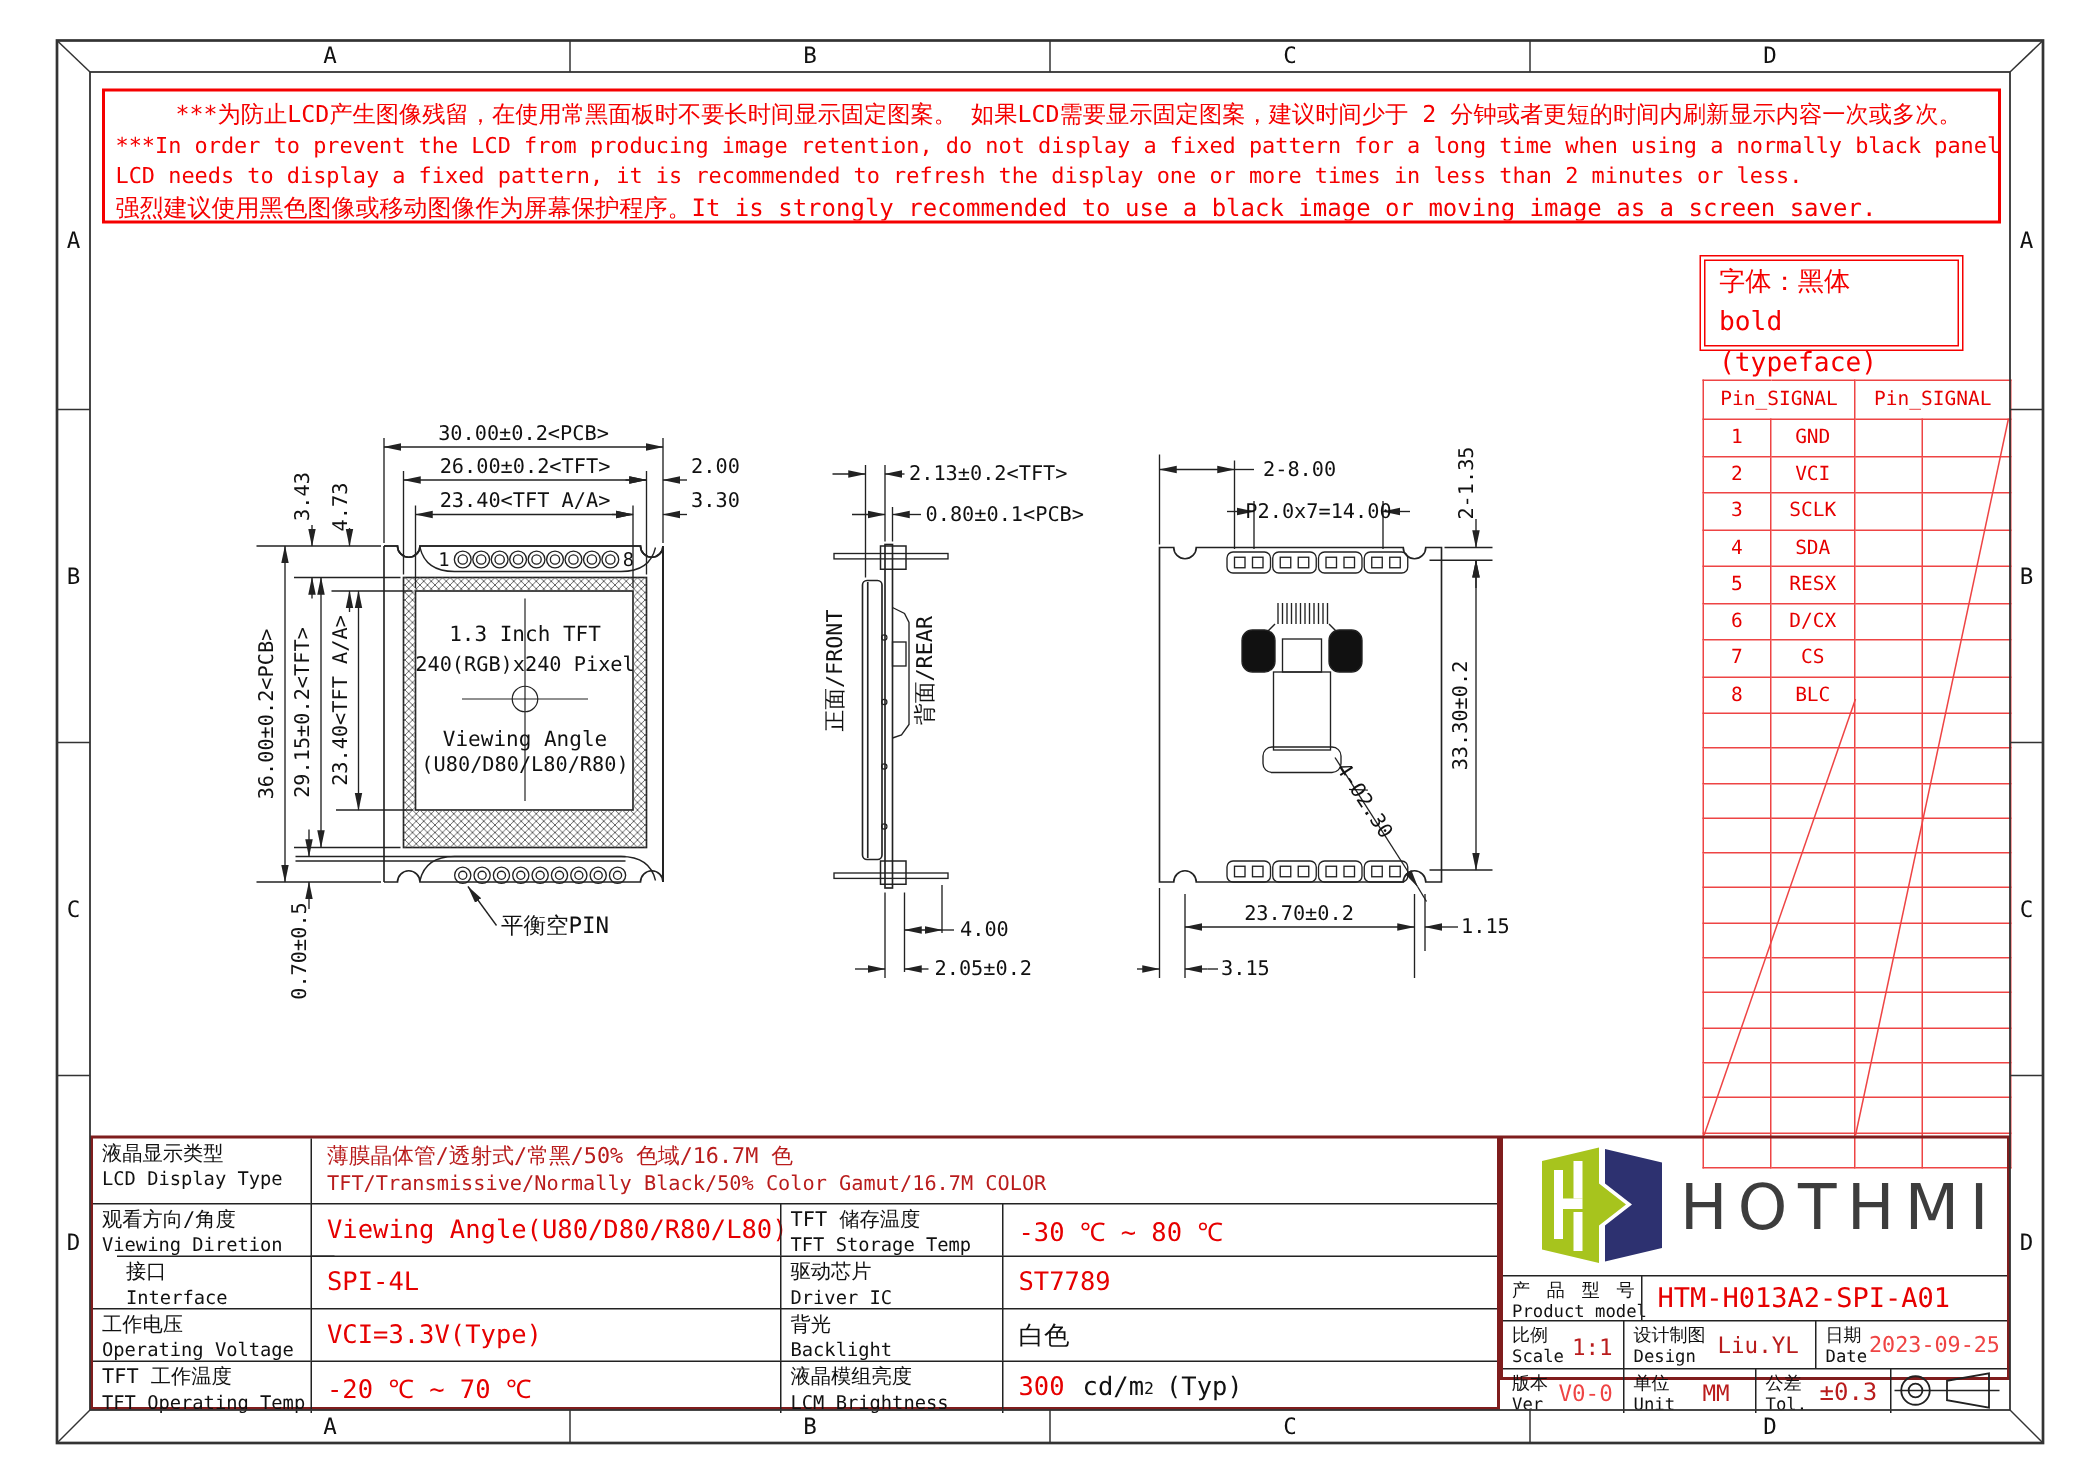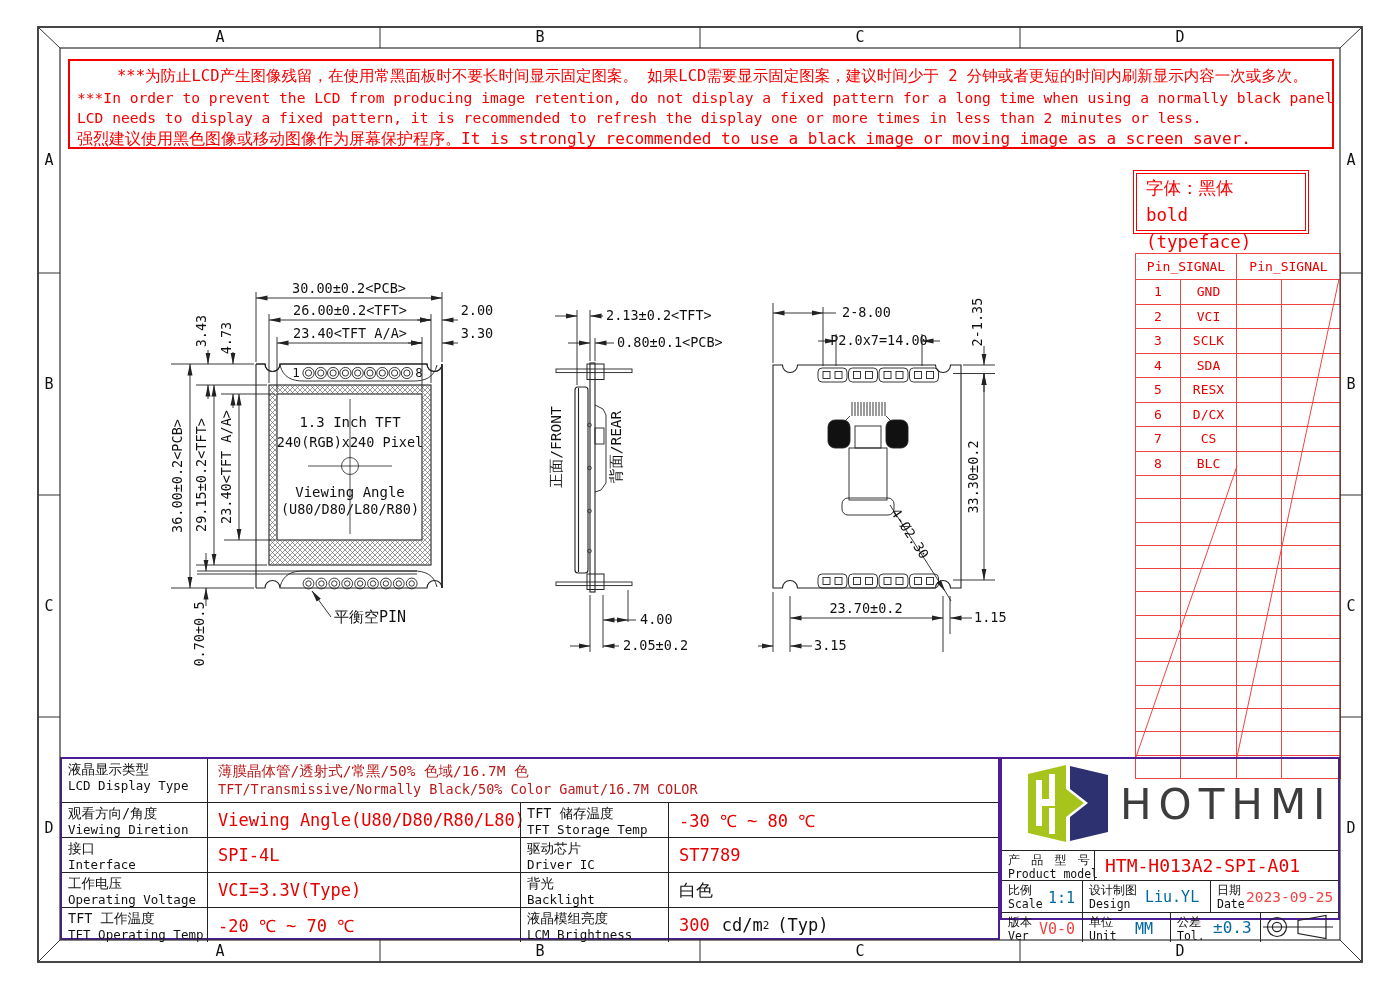--- a/index.html
+++ b/index.html
@@ -23,25 +23,25 @@
   #pintable tr.d td{height:23.5px;}
   #pintable tr.e td{height:22.3px;}
   
   .cellb{position:absolute;box-sizing:border-box;border-left:1.5px solid #222;border-top:1.5px solid #222;}
   .nol{border-left:none;} .not{border-top:none;}
   .lab{padding:2px 5px 0 6px;color:#111;}
   .lab .zh{font-size:13.5px;line-height:17px;white-space:nowrap;}
   .lab .en{font-size:12.5px;line-height:15px;white-space:nowrap;}
   .val{color:#e60000;font-size:17px;display:flex;align-items:center;padding-left:10px;white-space:nowrap;}
   .valblk{color:#111;}
-  #spec,#tblock{position:absolute;border:2px solid #4c1d95;box-sizing:border-box;}
+  #spec,#tblock{position:absolute;border:2px solid #7f1d1d;box-sizing:border-box;}
   
   .tlab .zh{font-size:12px;line-height:15px;}
   .tlab .en{font-size:11.5px;line-height:13px;}
-  .tval{position:absolute;color:#0369a1;font-size:15px;white-space:nowrap;}
+  .tval{position:absolute;color:#b91c1c;font-size:15px;white-space:nowrap;}
   .tred{color:#ef4444;}
   sup{font-size:11px;}
   #drawsvg{position:absolute;left:0;top:0;z-index:6;pointer-events:none;}
   .hdr-brand{font-family:"DejaVu Sans","Liberation Sans",sans-serif;}
 </style>
 </head>
 <body>
 
 <span class="gl" style="left:220px;top:37px">A</span>
 <span class="gl" style="left:540px;top:37px">B</span>
@@ -223,21 +223,21 @@
   </div>
   <div class="cellb not" style="left:145px;top:0;width:791px;height:43px;padding:2px 0 0 10px;color:#b91c1c;">
     <div style="font-size:14.5px;line-height:20px;white-space:nowrap;">薄膜晶体管/透射式/常黑/50% 色域/16.7M 色</div>
     <div style="font-size:13.5px;line-height:17px;white-space:nowrap;">TFT/Transmissive/Normally Black/50% Color Gamut/16.7M COLOR</div>
   </div>
 
   <div class="cellb lab nol" style="left:0;top:43px;width:145px;height:35px;">
       <div class="zh">观看方向/角度</div>
       <div class="en">Viewing Diretion</div>
     </div>
-  <div class="cellb lab nol" style="left:0;top:78px;width:145px;height:35px;">
+  <div class="cellb lab nol" style="left:16px;top:78px;width:145px;height:35px;">
       <div class="zh">接口</div>
       <div class="en">Interface</div>
     </div>
   <div class="cellb lab nol" style="left:0;top:113px;width:145px;height:35px;">
       <div class="zh">工作电压</div>
       <div class="en">Operating Voltage</div>
     </div>
   <div class="cellb lab nol" style="left:0;top:148px;width:145px;height:35px;">
       <div class="zh">TFT 工作温度</div>
       <div class="en">TFT Operating Temp</div>

